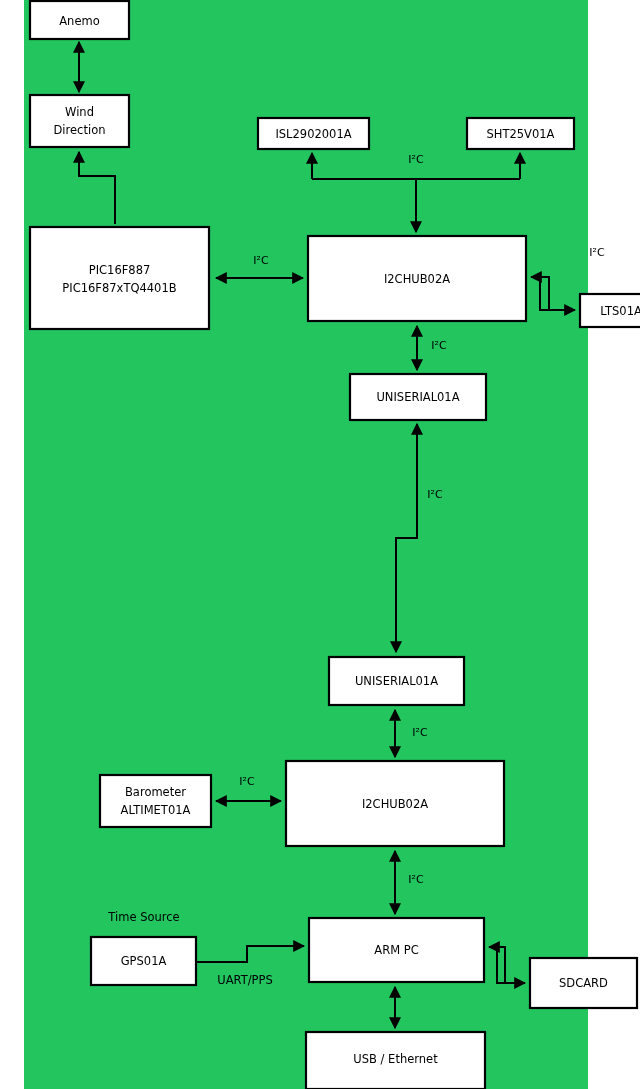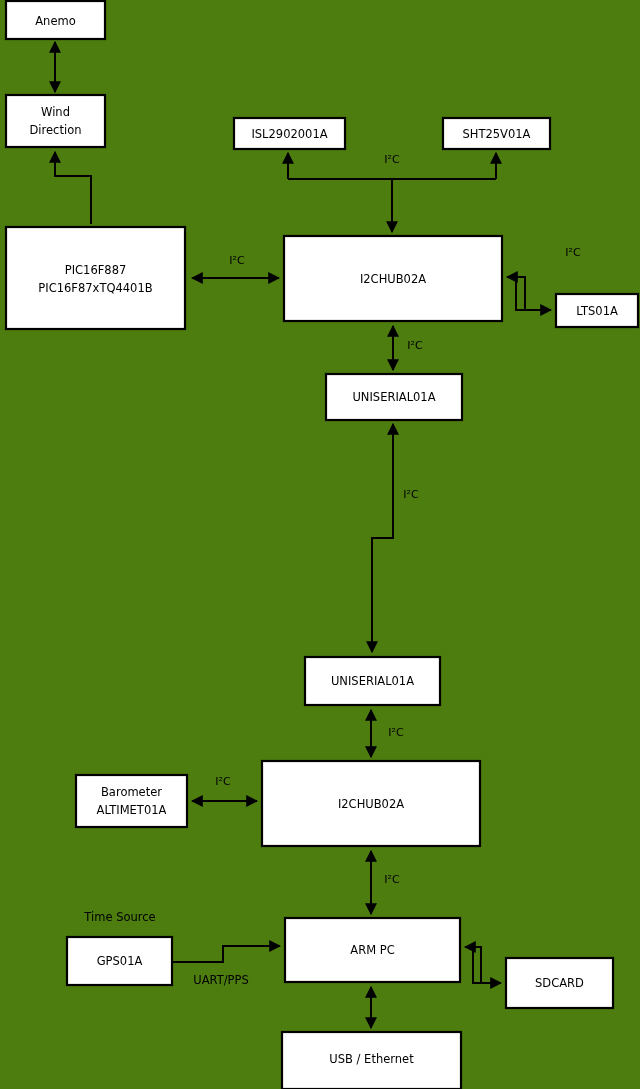--- a/index.html
+++ b/index.html
@@ -9,23 +9,24 @@
     background: #ffffff;
   }
   body {
     width: 640px;
     height: 1089px;
     overflow: hidden;
     font-family: "DejaVu Sans", "Liberation Sans", sans-serif;
   }
   #diagram-root {
     position: relative;
-    width: 640px;
+    width: 564px;
     height: 1089px;
-    background: #4d7c0f;
+    background: #22c55e;
+    margin-left: 24px;
   }
   svg#diagram-svg {
     display: block;
     width: 640px;
     height: 1089px;
   }
   .blk {
     fill: #ffffff;
     stroke: #000000;
     stroke-width: 2.2;

